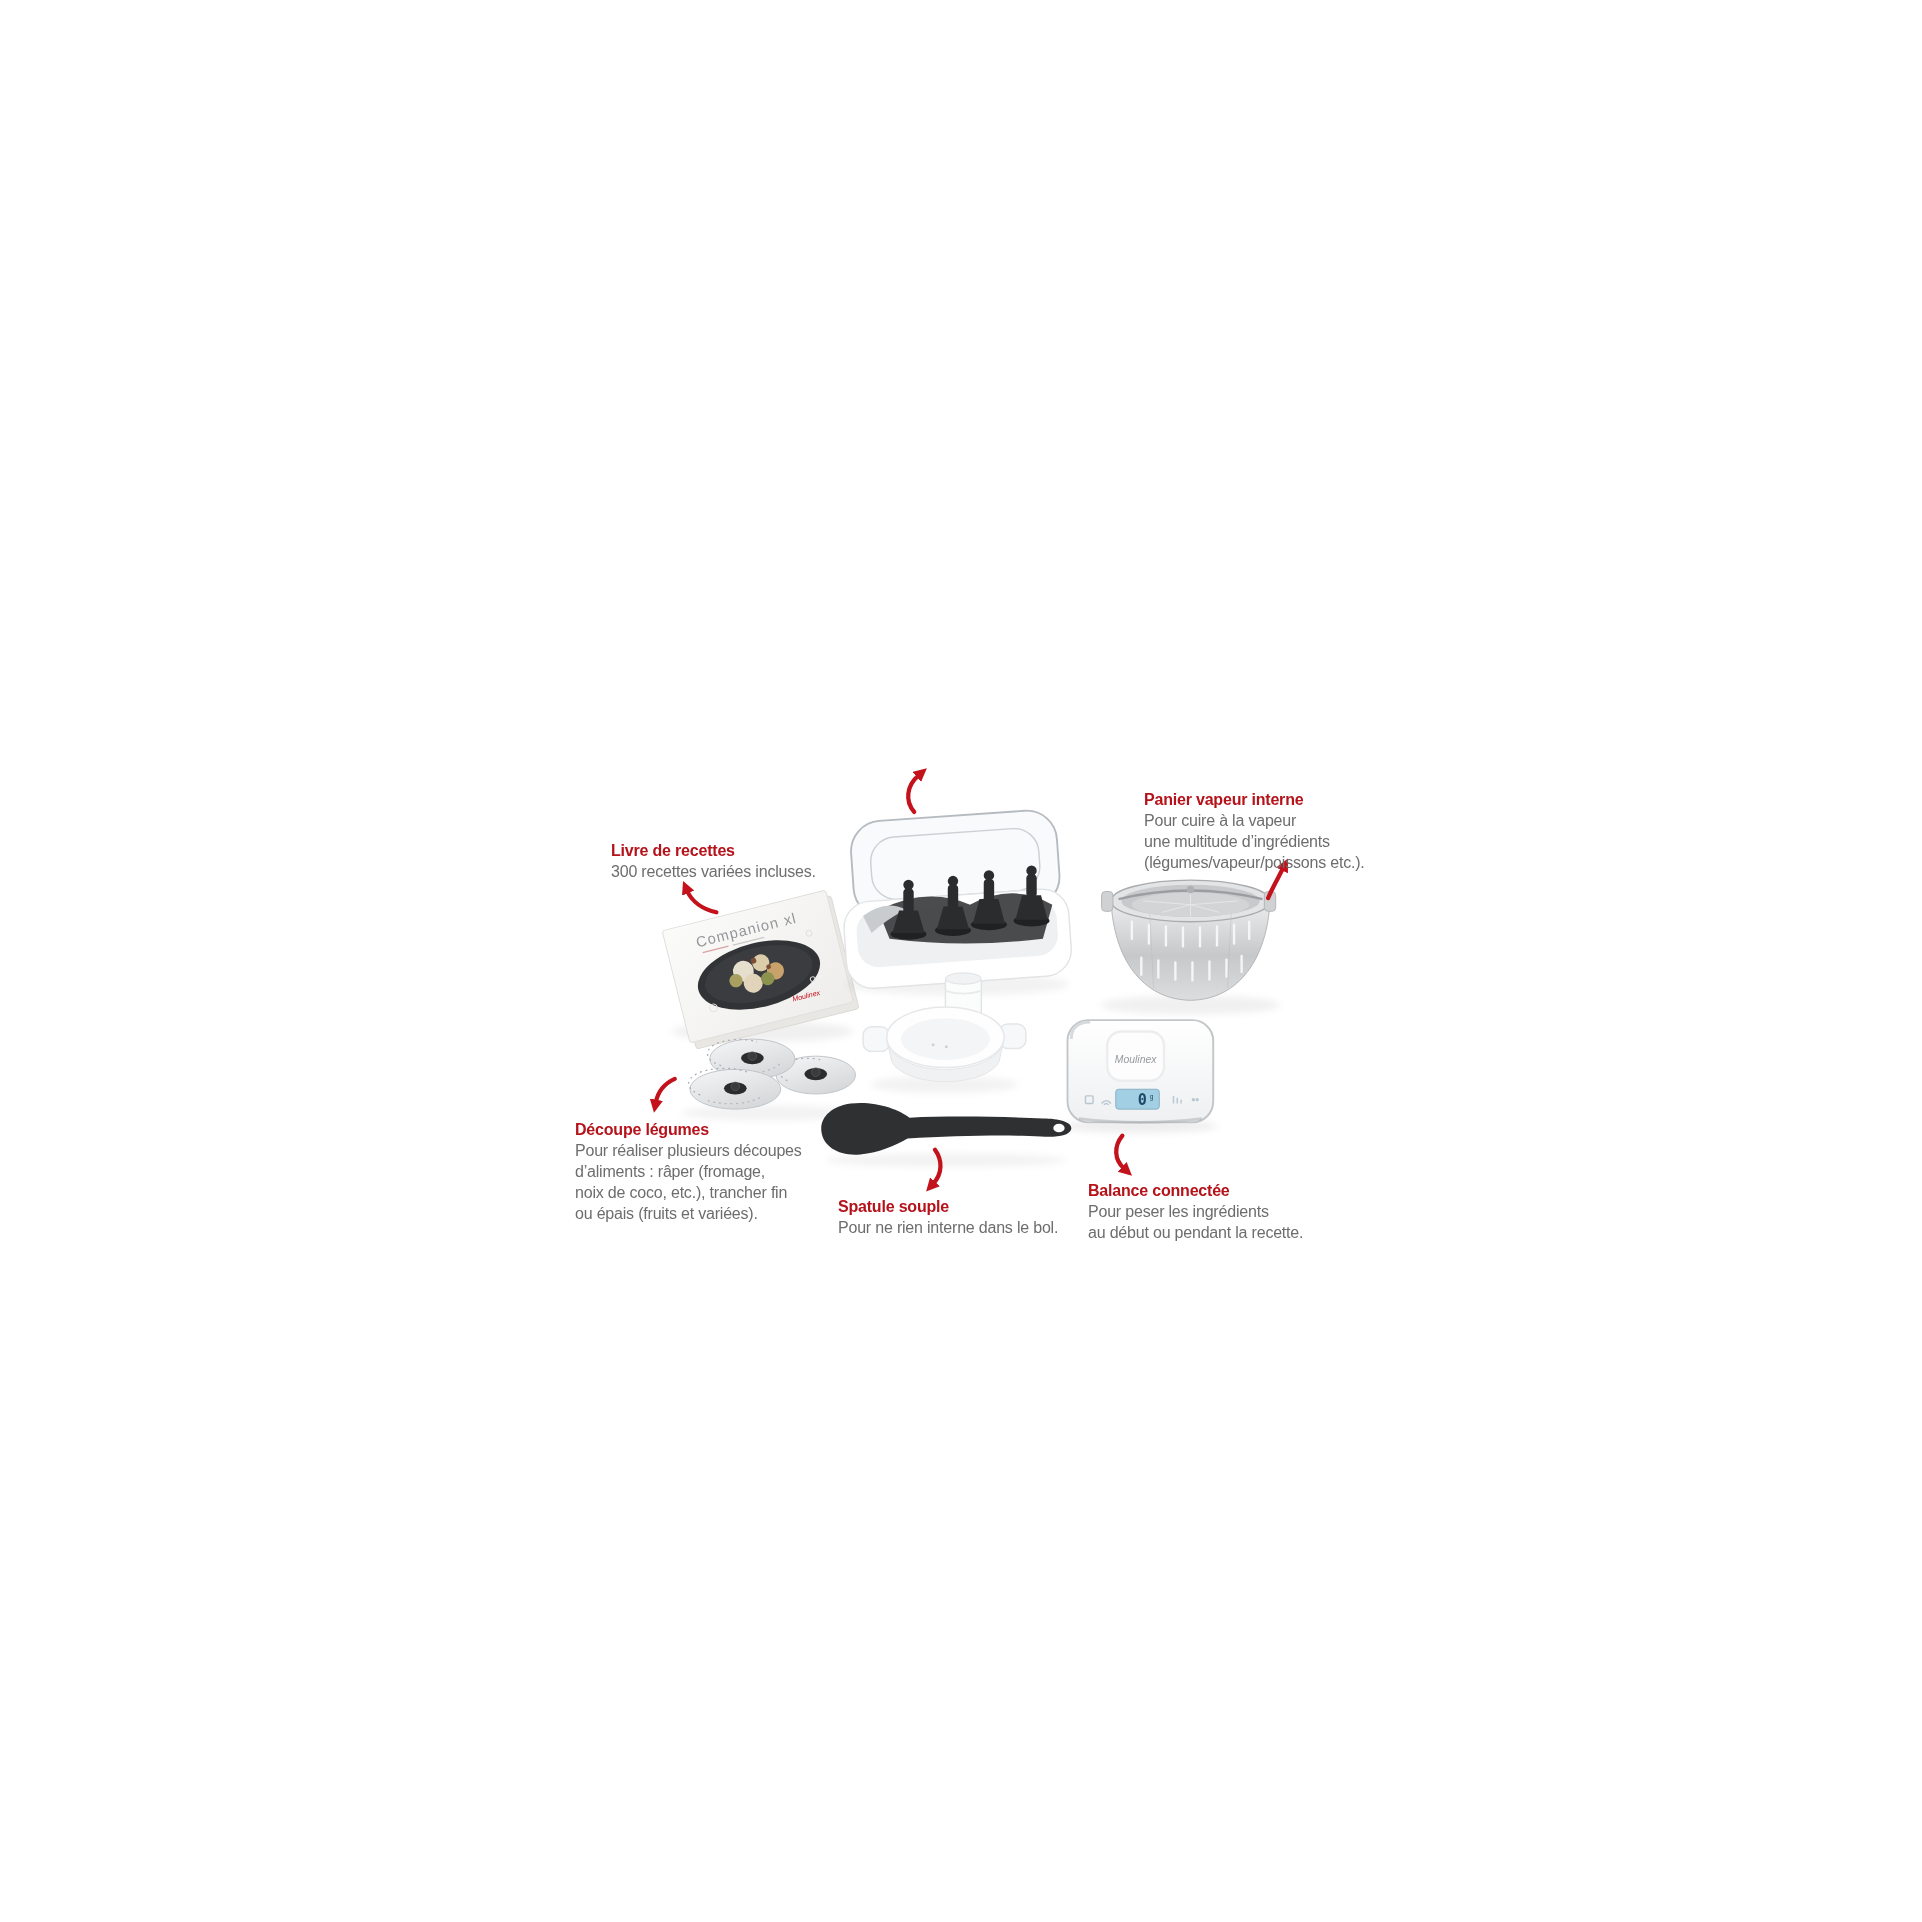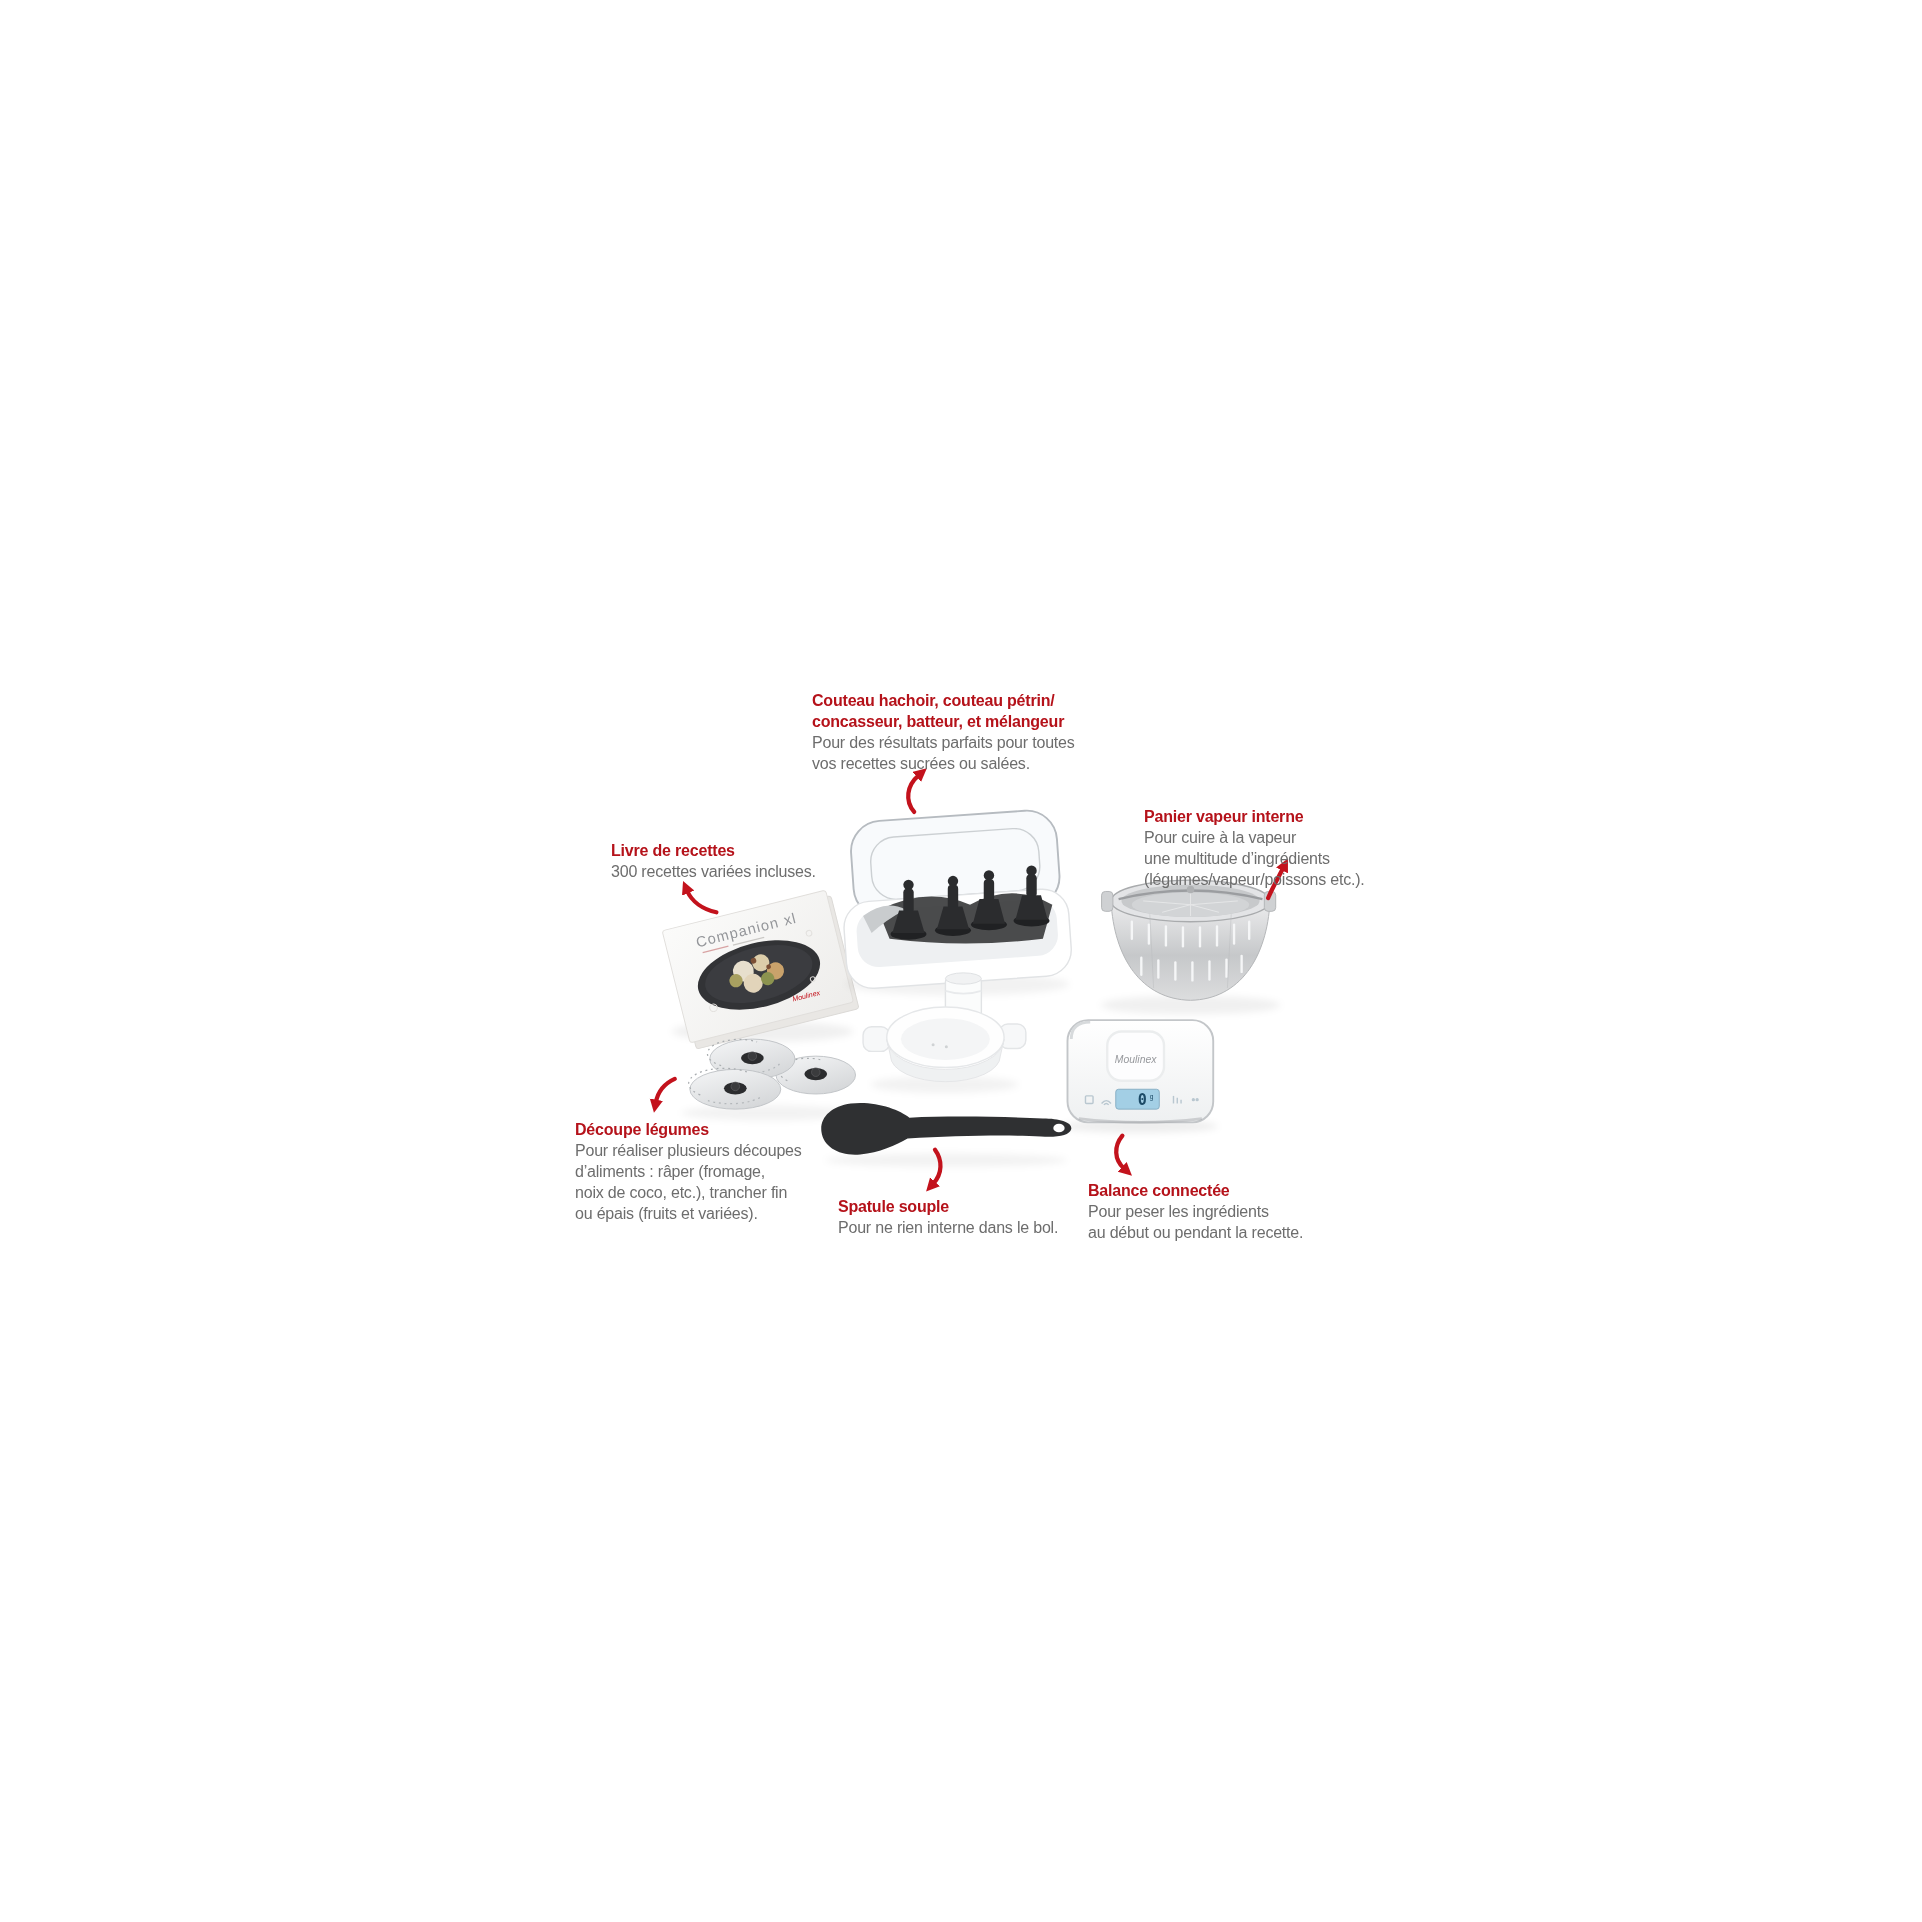--- a/index.html
+++ b/index.html
@@ -210,28 +210,22 @@
     <g stroke="#c3121c" fill="none" stroke-width="4.5" stroke-linecap="round">
       <path d="M 966 858 C 956 846 958 830 971 819" marker-end="url(#ah)"></path>
       <path d="M 1340 949 C 1345 937 1351 927 1356 917" marker-end="url(#ah)"></path>
       <path d="M 757 964 C 743 961 731 953 726 941" marker-end="url(#ah)"></path>
       <path d="M 713 1140 C 702 1145 695 1154 693 1165" marker-end="url(#ah)"></path>
       <path d="M 988 1215 C 996 1226 996 1240 986 1251" marker-end="url(#ah)"></path>
       <path d="M 1186 1200 C 1177 1211 1177 1225 1188 1235" marker-end="url(#ah)"></path>
     </g>
   </svg>
 
-  <div class="note" style="left:812px;top:690px;">
-    <div class="t">Couteau hachoir, couteau pétrin/</div>
-    <div class="t">concasseur, batteur, et mélangeur</div>
-    <div class="d">Pour des résultats parfaits pour toutes</div>
-    <div class="d">vos recettes sucrées ou salées.</div>
-  </div>
-
-  <div class="note" style="left:1144px;top:806px;">
+
+  <div class="note" style="left:1144px;top:789px;">
     <div class="t">Panier vapeur interne</div>
     <div class="d">Pour cuire à la vapeur</div>
     <div class="d">une multitude d’ingrédients</div>
     <div class="d">(légumes/vapeur/poissons etc.).</div>
   </div>
 
   <div class="note" style="left:611px;top:840px;">
     <div class="t">Livre de recettes</div>
     <div class="d">300 recettes variées incluses.</div>
   </div>

